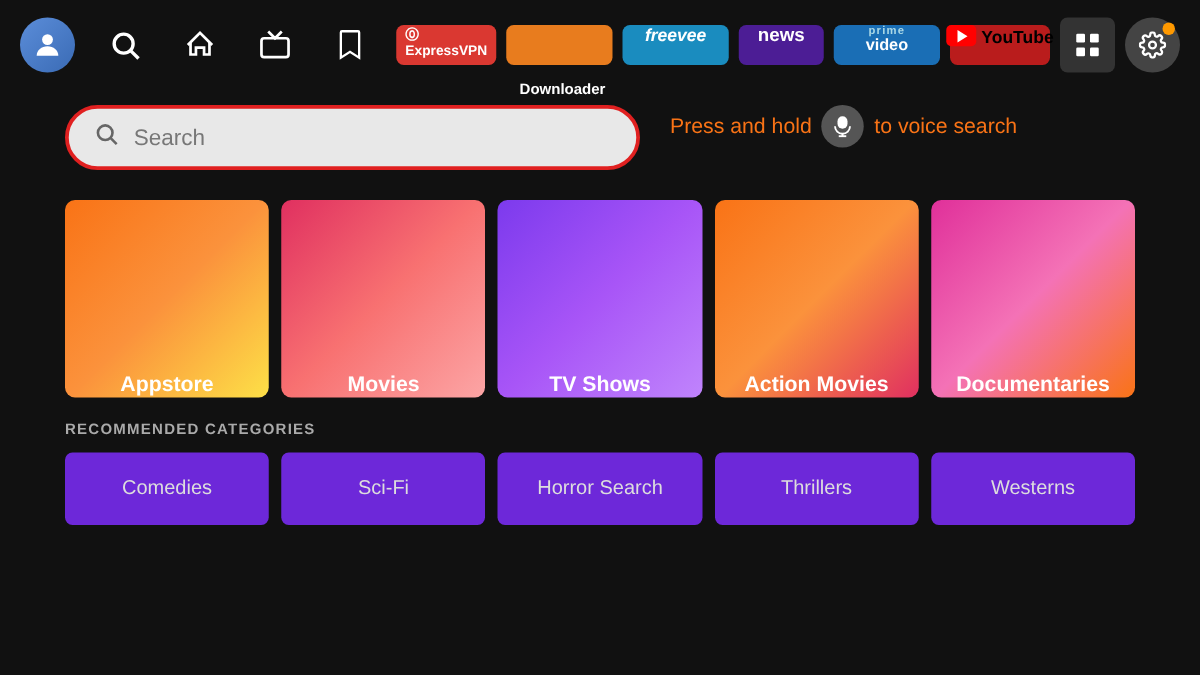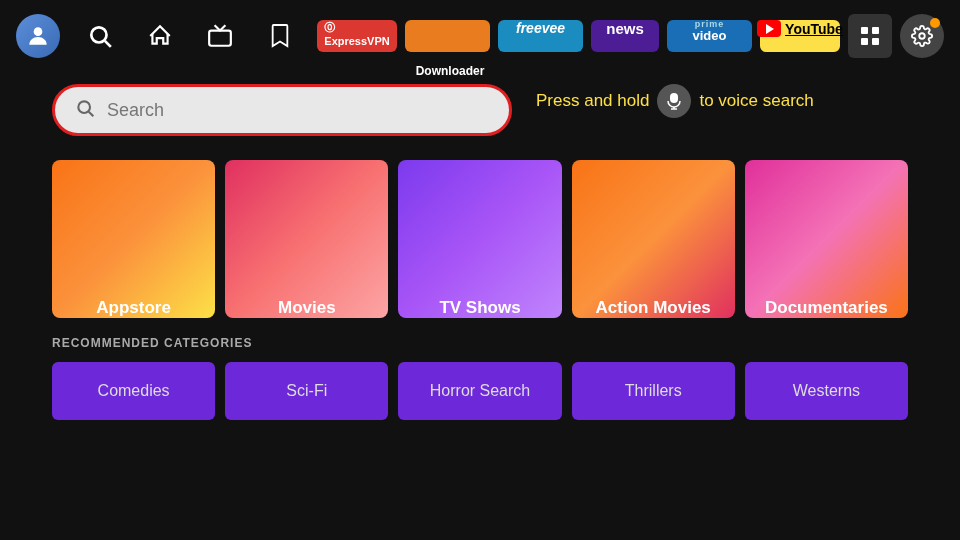--- a/index.html
+++ b/index.html
@@ -59,21 +59,21 @@
       padding: 0 20px;
       font-size: 13px;
       font-weight: bold;
       cursor: pointer;
     }
     .badge-expressvpn { background: #da3831; width: 80px; }
     .badge-downloader { background: #e87c1e; width: 85px; }
     .badge-freevee { background: #1a8cbf; width: 85px; }
     .badge-news { background: #4c1d95; width: 68px; font-size: 15px; }
     .badge-prime { background: #1a6eb5; width: 85px; }
-    .badge-youtube { background: #fde047; width: 80px; color: #000; text-decoration: underline; }
+    .badge-youtube { background: #b91c1c; width: 80px; color: #000; }
     .badge-grid { 
       background: #333; 
       width: 44px; height: 44px; 
       border-radius: 6px;
       display: flex; align-items: center; justify-content: center;
     }
     .badge-settings {
       background: #444;
       width: 44px; height: 44px;
       border-radius: 50%;
@@ -113,21 +113,21 @@
     }
     .search-placeholder {
       font-size: 18px;
       color: #777;
     }
     .voice-hint {
       display: flex;
       align-items: center;
       gap: 8px;
       font-size: 17px;
-      color: #fde047;
+      color: #f97316;
       white-space: nowrap;
     }
     .mic-circle {
       width: 34px;
       height: 34px;
       background: #555;
       border-radius: 50%;
       display: flex;
       align-items: center;
       justify-content: center;

